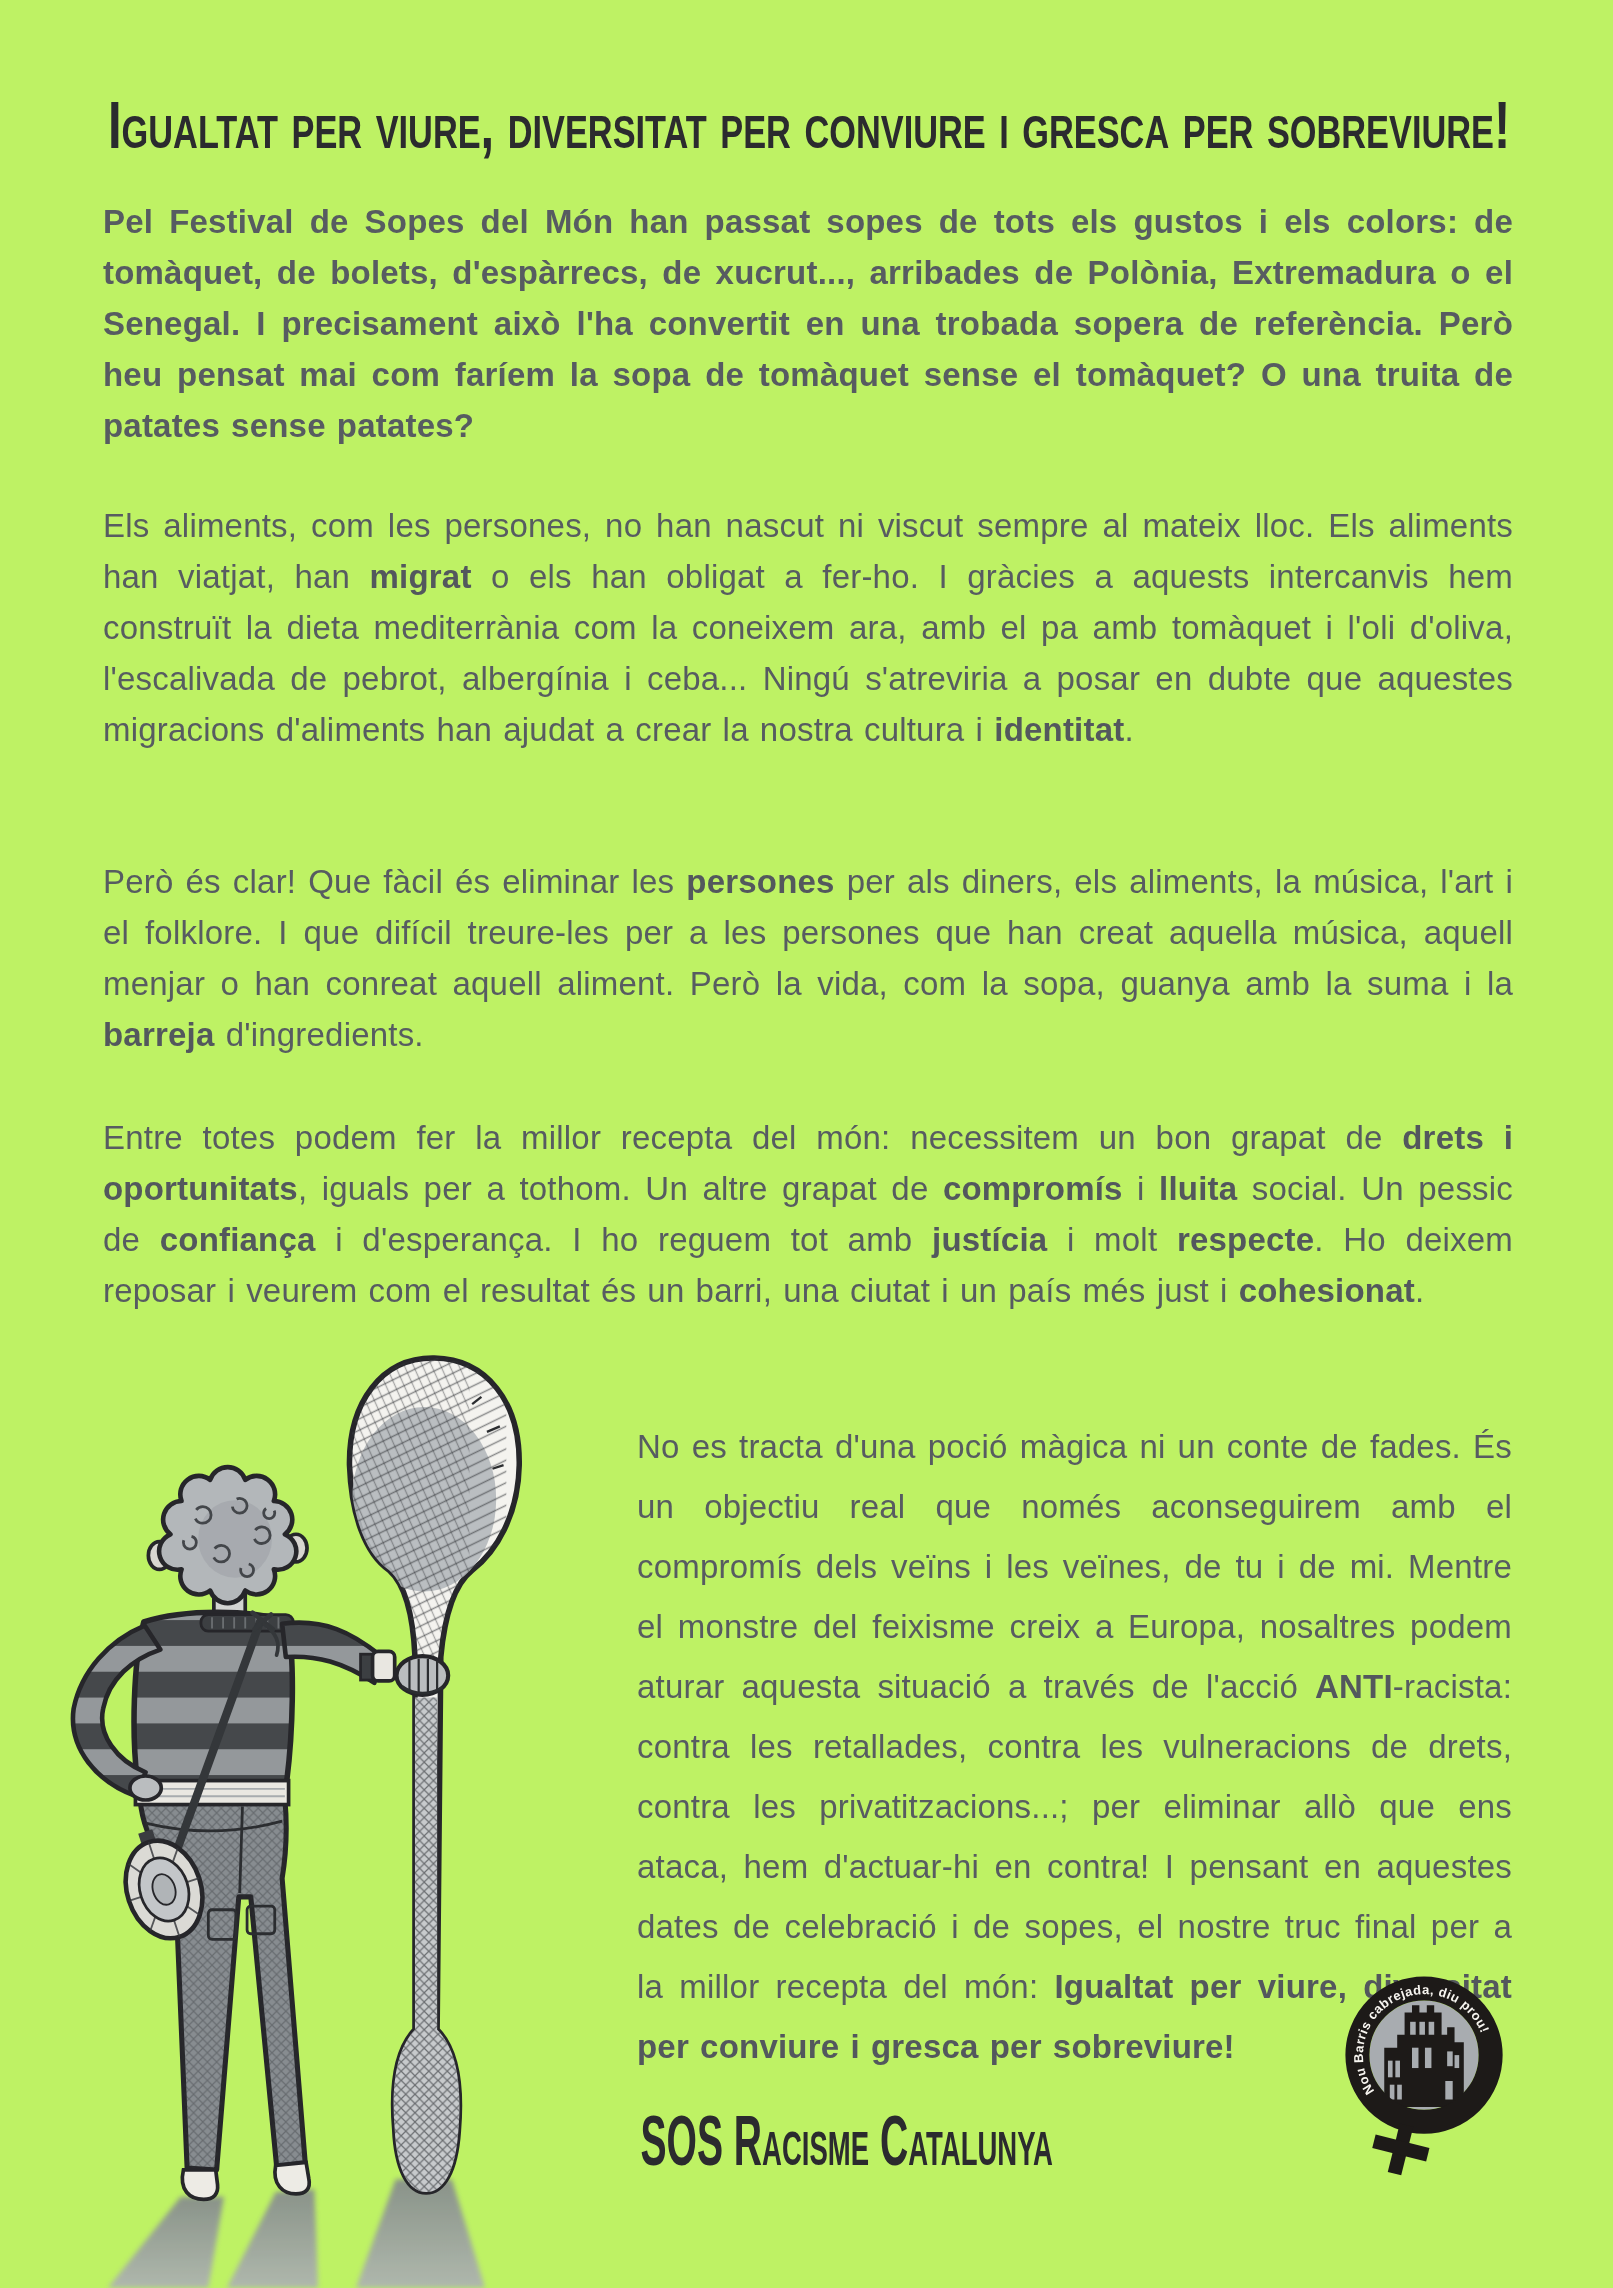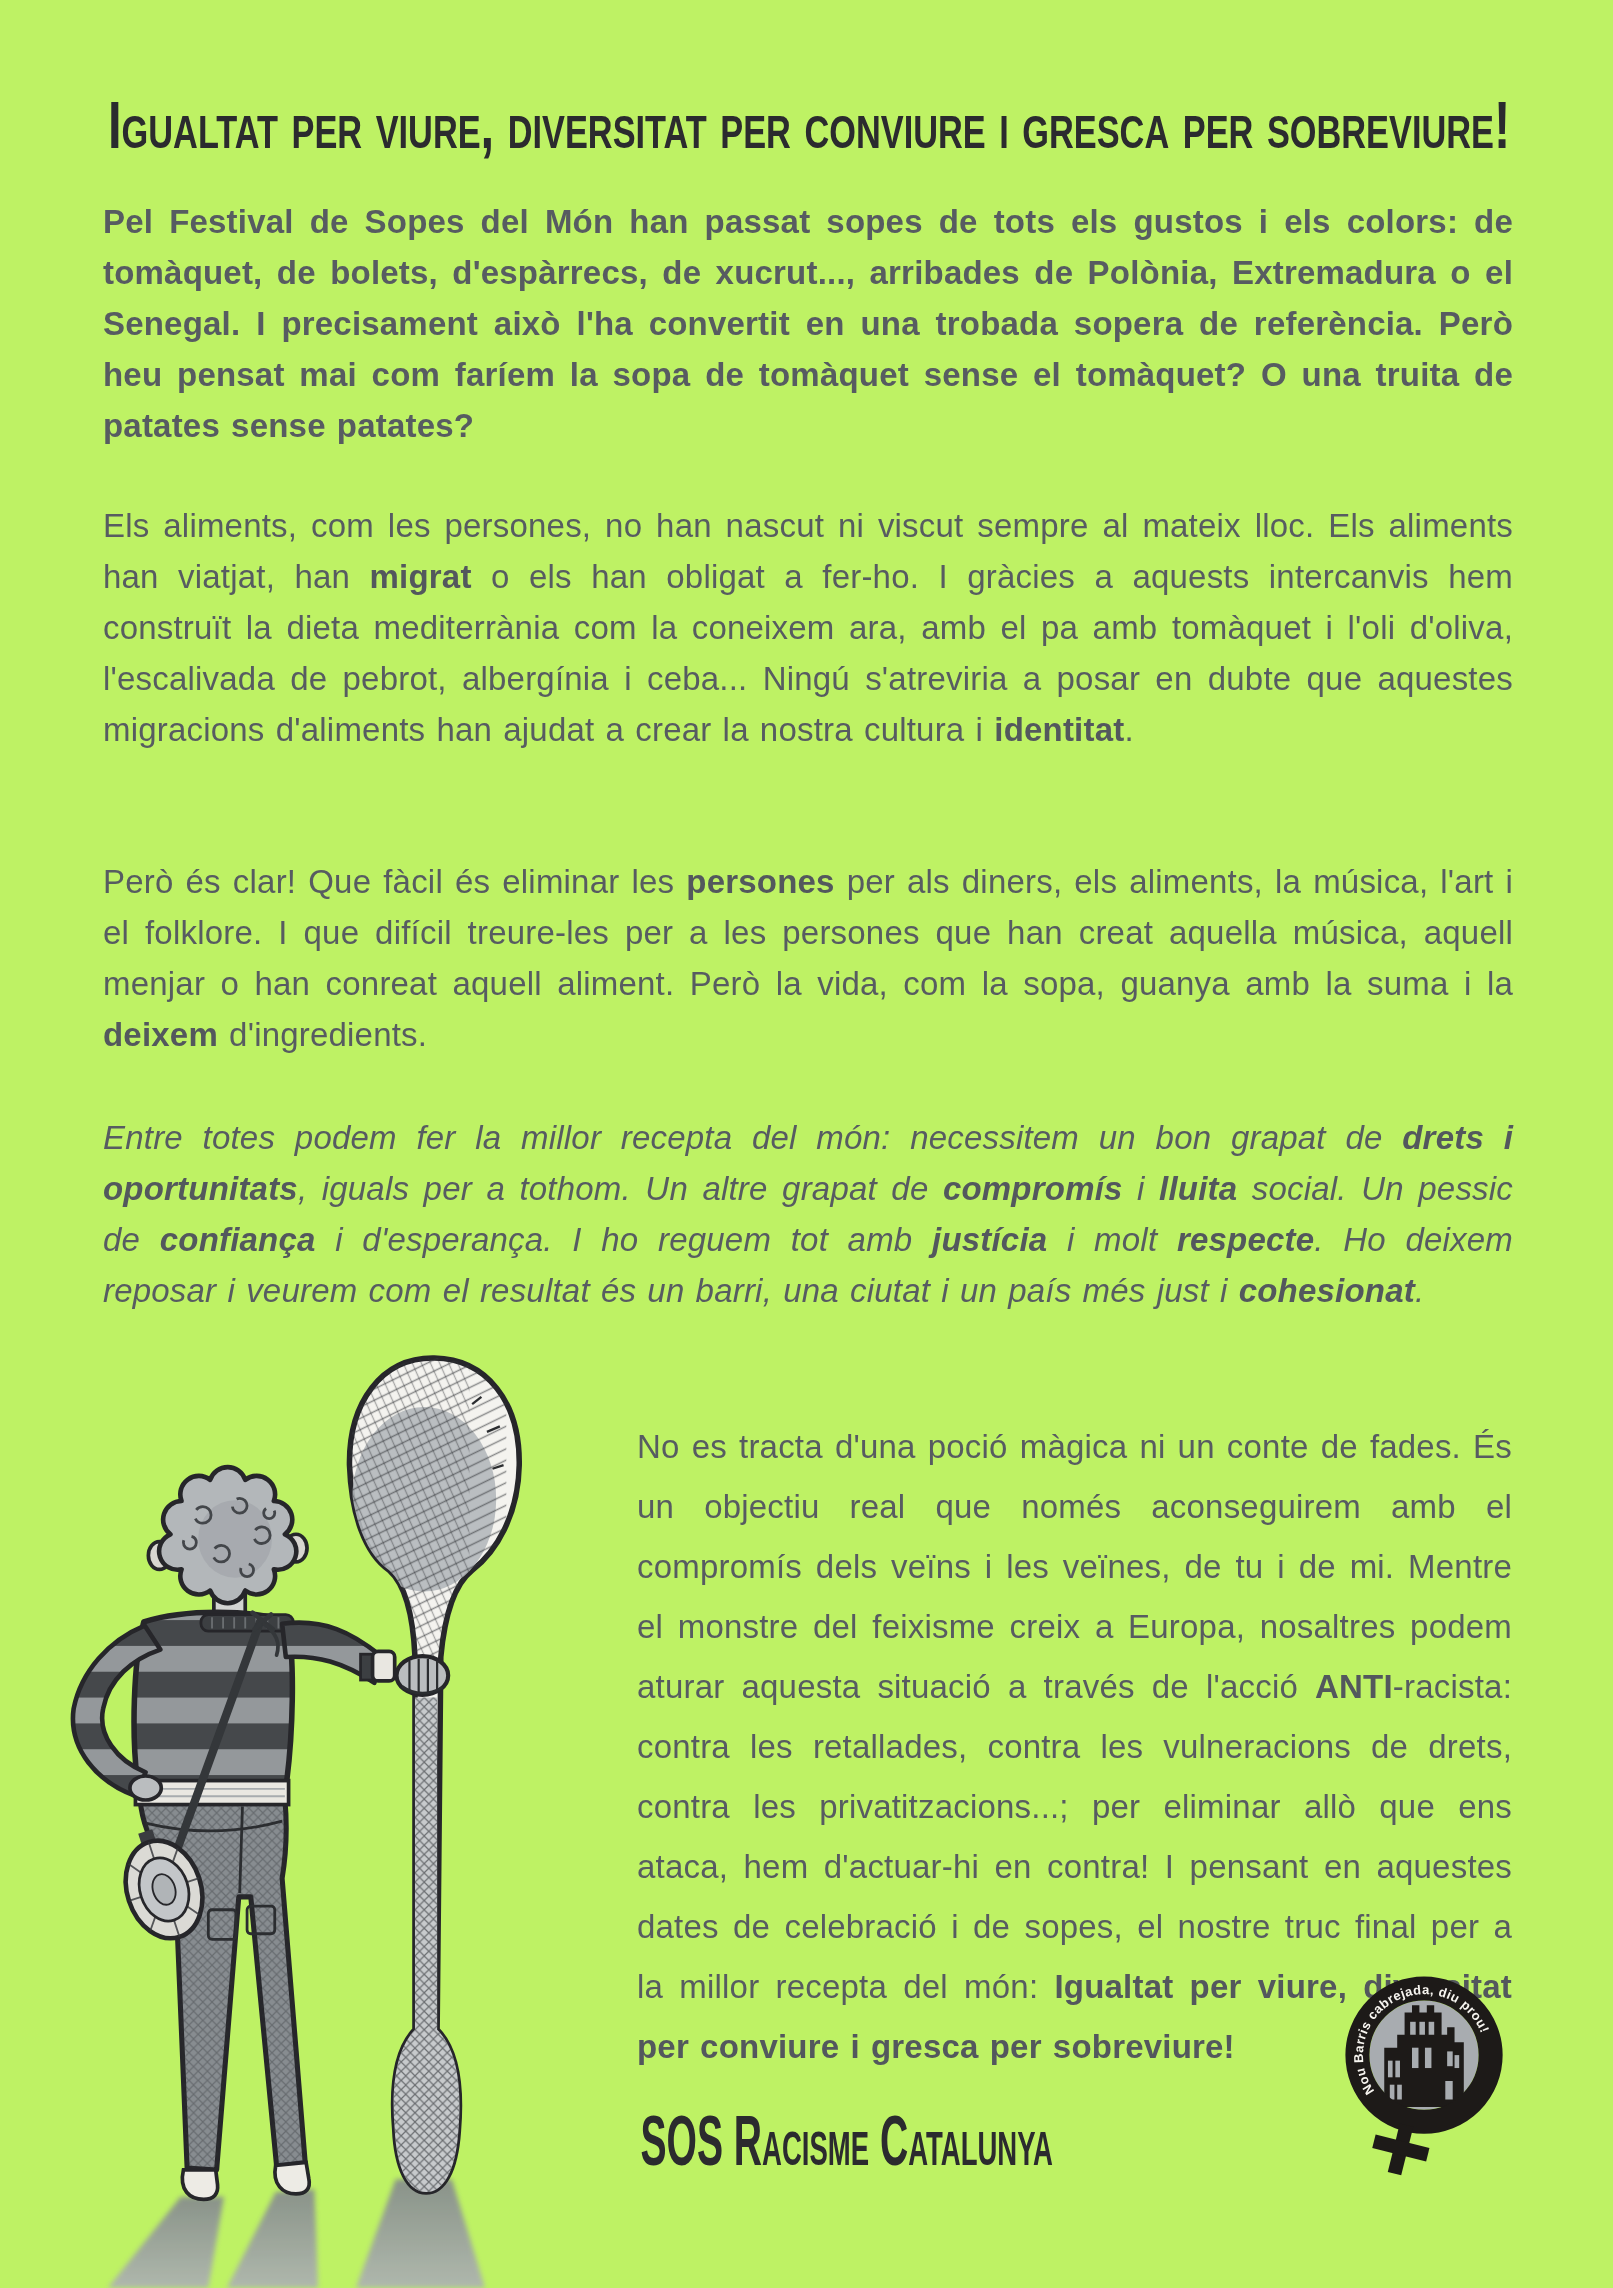--- a/index.html
+++ b/index.html
@@ -24,21 +24,21 @@
     left:103px; width:1410px;
     font-size:33px; line-height:51px;
     color:#575c61;
     text-align:justify;
     letter-spacing:0.2px; word-spacing:1.8px;
   }
   .par b { font-weight:700; color:#53585d; }
   #p1 { top:196px;font-weight:bold; }
   #p2 { top:500px; }
   #p3 { top:856px; }
-  #p4 { top:1112px;font-style:italic; }
+  #p4 { top:1112px; }
   #p5 { top:1417px; left:637px; width:875px; line-height:60px; }
   .illus-svg { position:absolute; left:55px; top:1347px; }
   .sig-svg { position:absolute; left:637px; top:2110px; }
   .logo-svg { position:absolute; left:1338px; top:1970px; }
   .logo-arc-text {
     font-family:"Liberation Sans", sans-serif;
     font-weight:700; font-size:14px;
     letter-spacing:0.5px;
     fill:#f7f5f0;
   }
@@ -47,21 +47,21 @@
 <body>
 
 <div class="page">
 
   <svg class="title-svg" width="1417" height="78" viewBox="0 0 1535 85">
     <text class="condensed-text" x="2" y="68" font-size="73" textLength="1528" lengthAdjust="spacingAndGlyphs">Igualtat per viure, diversitat per conviure i gresca per sobreviure!</text>
   </svg>
 
   <p class="par" id="p1"><span>Pel Festival de Sopes del Món han passat sopes de tots els gustos i els colors: de tomàquet, de bolets, d'espàrrecs, de xucrut..., arribades de Polònia, Extremadura o el Senegal. I precisament això l'ha convertit en una trobada sopera de referència. Però heu pensat mai com faríem la sopa de tomàquet sense el tomàquet? O una truita de patates sense patates?</span></p>
   <p class="par" id="p2"><span>Els aliments, com les persones, no han nascut ni viscut sempre al mateix lloc. Els aliments han viatjat, han </span><b>migrat</b><span> o els han obligat a fer-ho. I gràcies a aquests intercanvis hem construït la dieta mediterrània com la coneixem ara, amb el pa amb tomàquet i l'oli d'oliva, l'escalivada de pebrot, albergínia i ceba... Ningú s'atreviria a posar en dubte que aquestes migracions d'aliments han ajudat a crear la nostra cultura i </span><b>identitat</b><span>.</span></p>
-  <p class="par" id="p3"><span>Però és clar! Que fàcil és eliminar les </span><b>persones</b><span> per als diners, els aliments, la música, l'art i el folklore. I que difícil treure-les per a les persones que han creat aquella música, aquell menjar o han conreat aquell aliment. Però la vida, com la sopa, guanya amb la suma i la </span><b>deixem</b><span> d'ingredients.</span></p>
+  <p class="par" id="p3"><span>Però és clar! Que fàcil és eliminar les </span><b>persones</b><span> per als diners, els aliments, la música, l'art i el folklore. I que difícil treure-les per a les persones que han creat aquella música, aquell menjar o han conreat aquell aliment. Però la vida, com la sopa, guanya amb la suma i la </span><b>barreja</b><span> d'ingredients.</span></p>
   <p class="par" id="p4"><span>Entre totes podem fer la millor recepta del món: necessitem un bon grapat de </span><b>drets i oportunitats</b><span>, iguals per a tothom. Un altre grapat de </span><b>compromís</b><span> i </span><b>lluita</b><span> social. Un pessic de </span><b>confiança</b><span> i d'esperança. I ho reguem tot amb </span><b>justícia</b><span> i molt </span><b>respecte</b><span>. Ho deixem reposar i veurem com el resultat és un barri, una ciutat i un país més just i </span><b>cohesionat</b><span>.</span></p>
   <p class="par" id="p5"><span>No es tracta d'una poció màgica ni un conte de fades. És un objectiu real que només aconseguirem amb el compromís dels veïns i les veïnes, de tu i de mi. Mentre el monstre del feixisme creix a Europa, nosaltres podem aturar aquesta situació a través de l'acció </span><b>ANTI</b><span>-racista: contra les retallades, contra les vulneracions de drets, contra les privatitzacions...; per eliminar allò que ens ataca, hem d'actuar-hi en contra! I pensant en aquestes dates de celebració i de sopes, el nostre truc final per a la millor recepta del món: </span><b>Igualtat per viure, diversitat per conviure i gresca per sobreviure!</b></p>
 
   <svg class="illus-svg" width="517" height="941" viewBox="0 0 560 1020">
     <defs>
       <pattern id="stripesP" patternUnits="userSpaceOnUse" width="20" height="56" patternTransform="translate(0,16)">
         <rect width="20" height="28" fill="#45484b"></rect>
         <rect y="28" width="20" height="28" fill="#94989b"></rect>
       </pattern>
       <pattern id="hA" patternUnits="userSpaceOnUse" width="11" height="11" patternTransform="rotate(64)">

